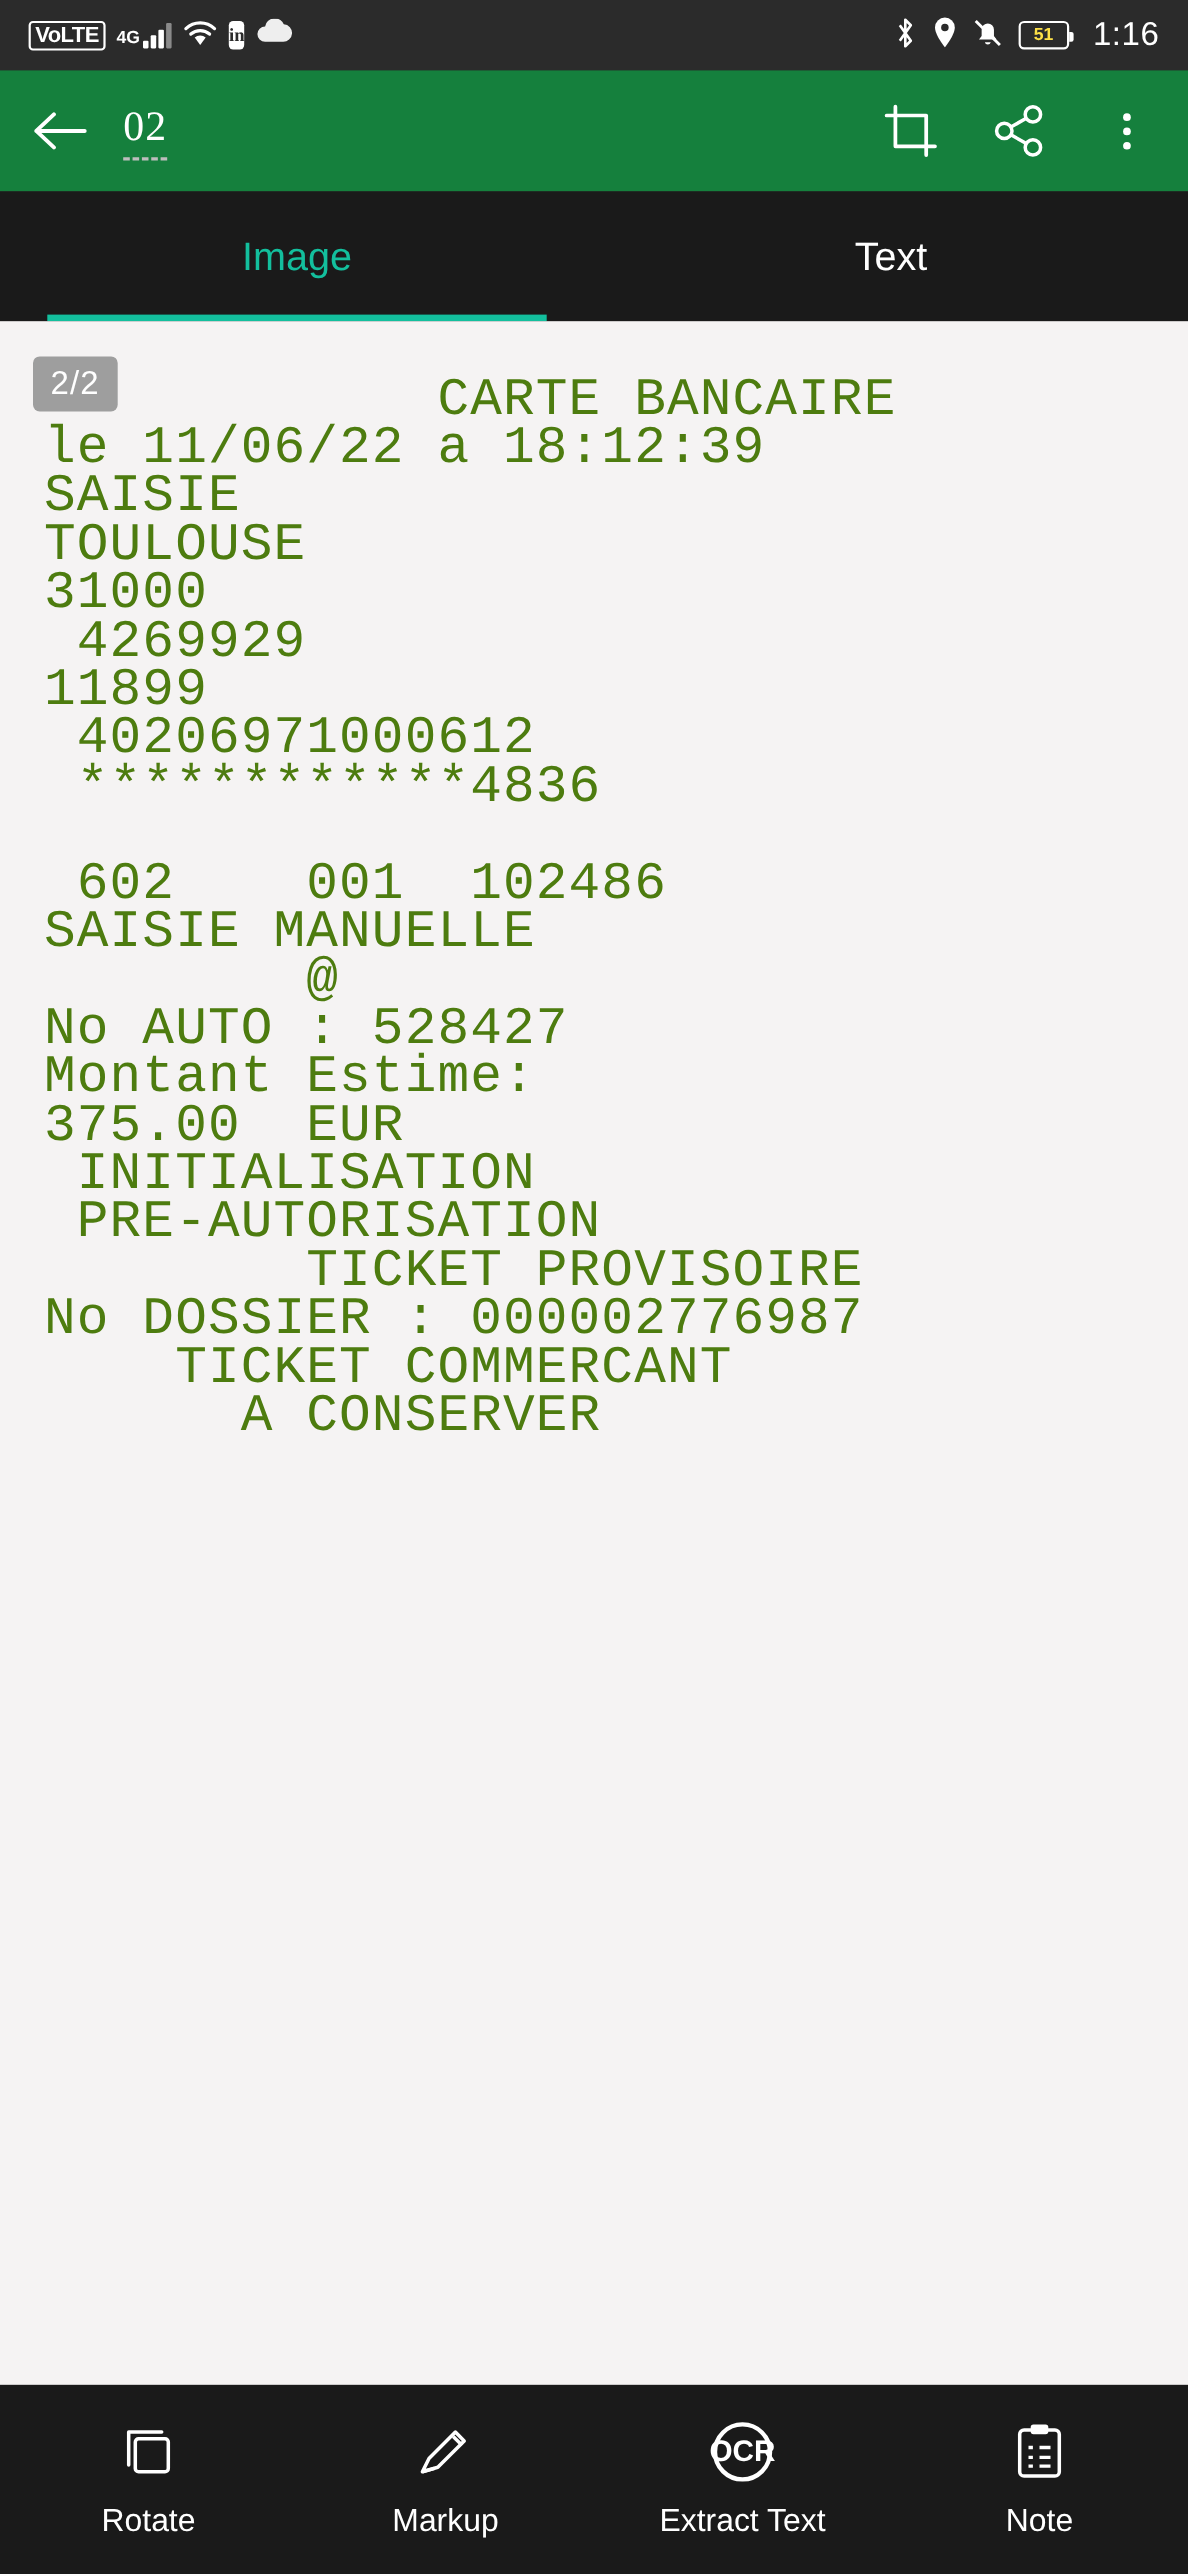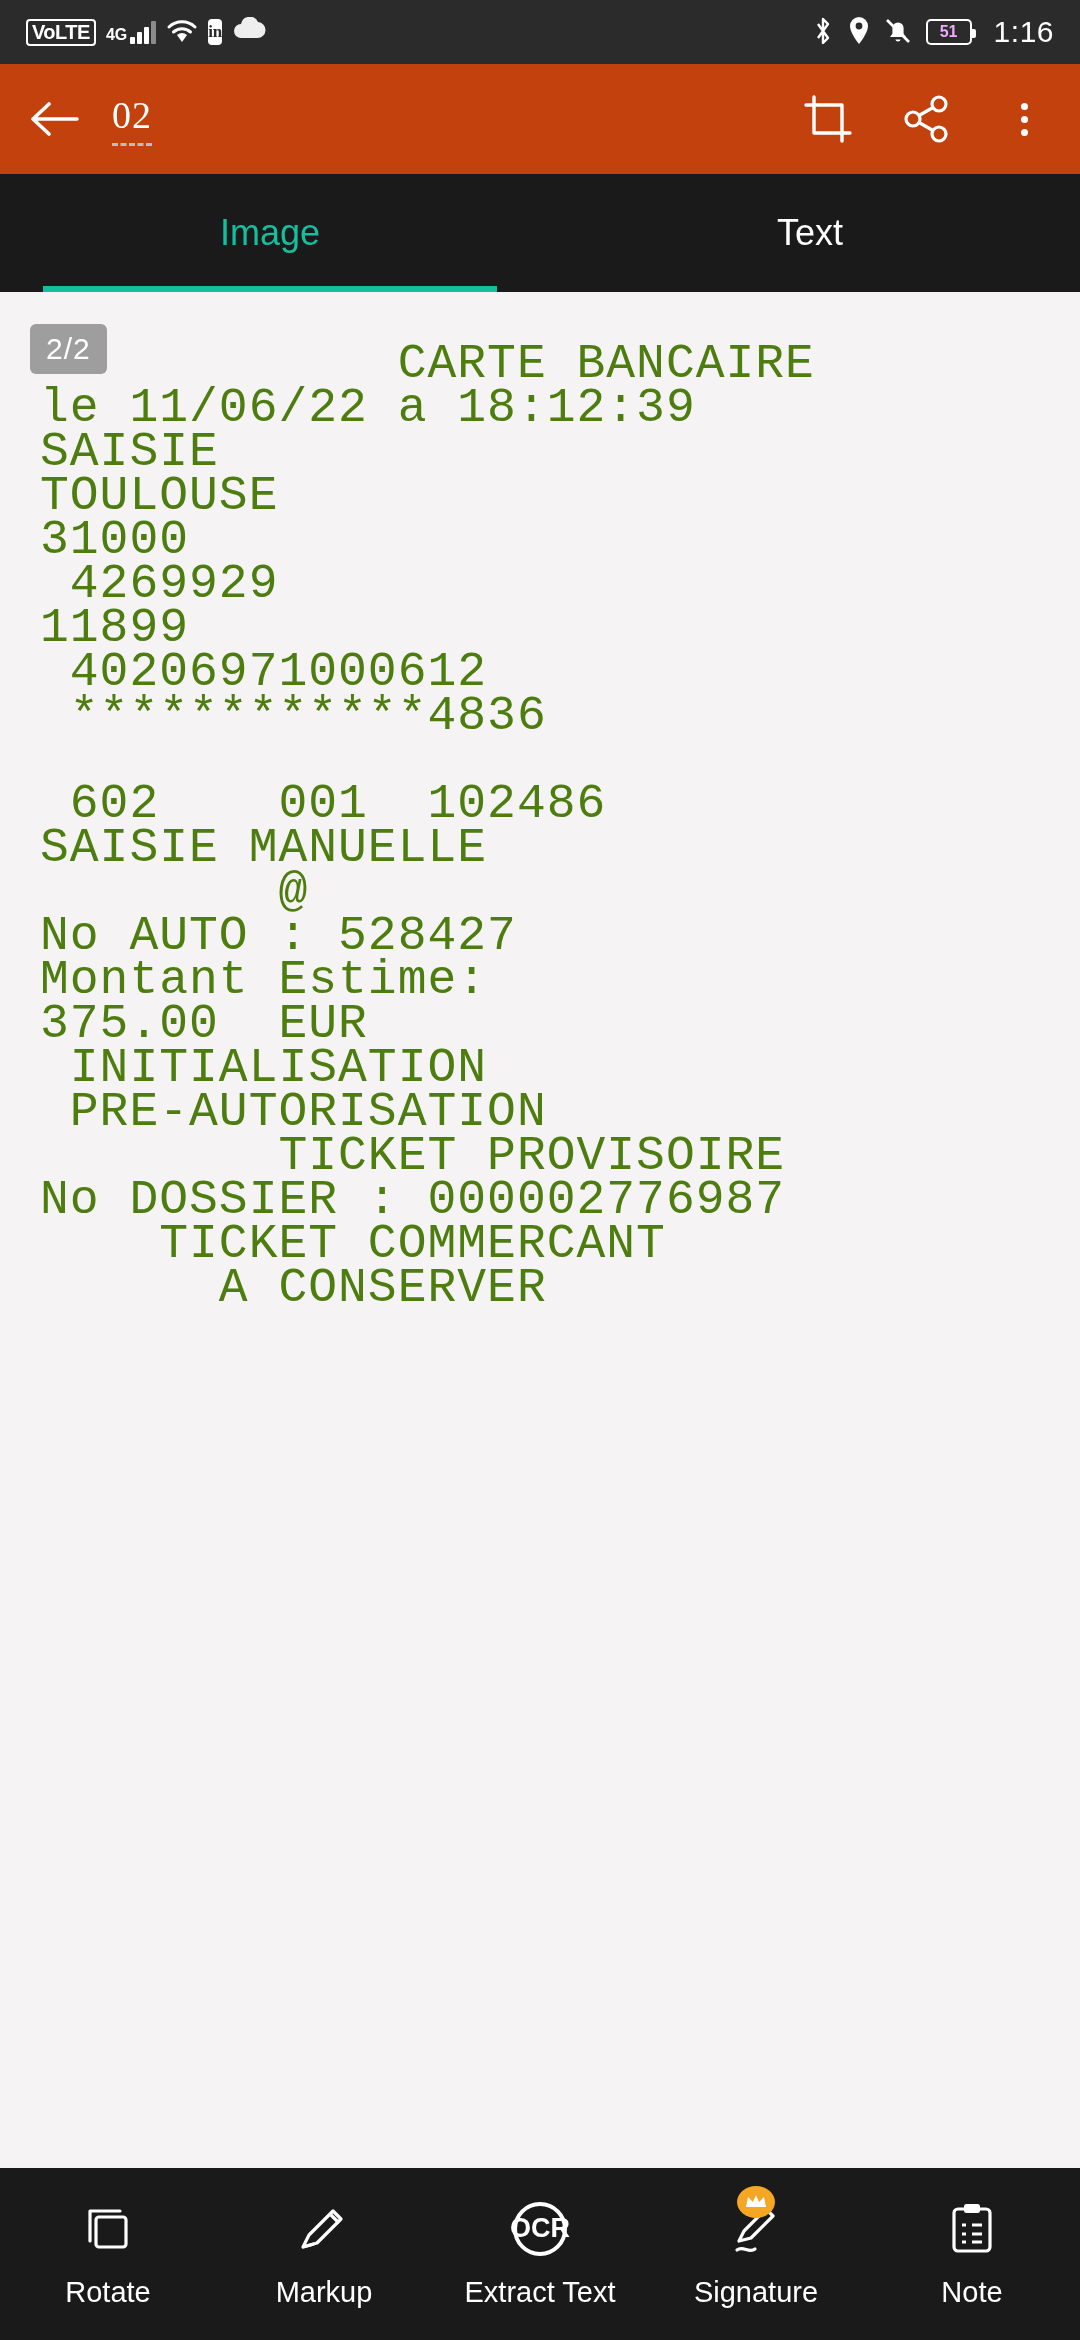--- a/index.html
+++ b/index.html
@@ -58,33 +58,33 @@
   .cloud-icon { font-size: 24px; color: #ffffff; }
   .battery {
     border: 2px solid #ffffff;
     border-radius: 5px;
     min-width: 46px;
     height: 26px;
     font-size: 16px;
     font-weight: bold;
     display: flex; align-items: center; justify-content: center;
     position: relative;
-    color: #f0abfc;
+    color: #fde047;
   }
   .battery::after {
     content: "";
     position: absolute; right: -6px; top: 8px;
     width: 4px; height: 9px; background: #ffffff; border-radius: 0 2px 2px 0;
   }
   .clock { font-size: 30px; margin-left: 8px; letter-spacing: .5px; }
 
   
   .appbar {
     height: 110px;
-    background: #c2410c;
+    background: #15803d;
     display: flex;
     align-items: center;
     padding: 0 28px;
     color: #ffffff;
     flex: 0 0 auto;
   }
   .back-arrow { width: 56px; height: 56px; display: flex; align-items: center; justify-content: center; }
   .doc-title {
     font-size: 38px;
     margin-left: 28px;
@@ -346,34 +346,20 @@
       <div class="lbl">Markup</div>
     </div>
 
     <div class="bottom-item">
       <div class="bottom-ico">
         <div class="ocr-circle">OCR</div>
       </div>
       <div class="lbl">Extract Text</div>
     </div>
 
-    <div class="bottom-item">
-      <div class="bottom-ico">
-        <div class="crown">
-          <svg width="24" height="18" viewBox="0 0 24 18">
-              <path d="M2 14l2-10 5 5 3-7 3 7 5-5 2 10z" fill="#fff"></path>
-            </svg>
-        </div>
-        <svg width="58" height="56" viewBox="0 0 58 56">
-            <path d="M12 40l5-10 22-22 7 7-22 22z" stroke="#fff" stroke-width="3.2" fill="none" stroke-linejoin="round"></path>
-            <path d="M10 49c6-5 12 4 18-1" stroke="#fff" stroke-width="3.2" fill="none" stroke-linecap="round"></path>
-          </svg>
-      </div>
-      <div class="lbl">Signature</div>
-    </div>
 
     <div class="bottom-item">
       <div class="bottom-ico">
         <svg width="52" height="56" viewBox="0 0 52 56">
             <rect x="8" y="8" width="36" height="42" rx="4" stroke="#fff" stroke-width="3.2" fill="none"></rect>
             <rect x="18" y="3" width="16" height="9" rx="2.5" fill="#fff"></rect>
             <path d="M16 24h4M26 24h10M16 33h4M26 33h10M16 41h4M26 41h10" stroke="#fff" stroke-width="3"></path>
           </svg>
       </div>
       <div class="lbl">Note</div>

